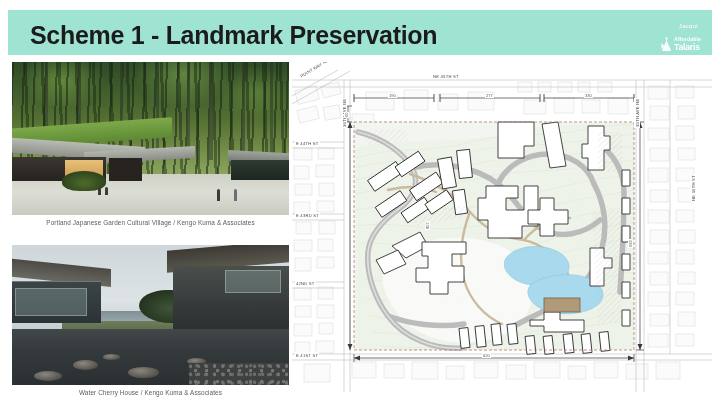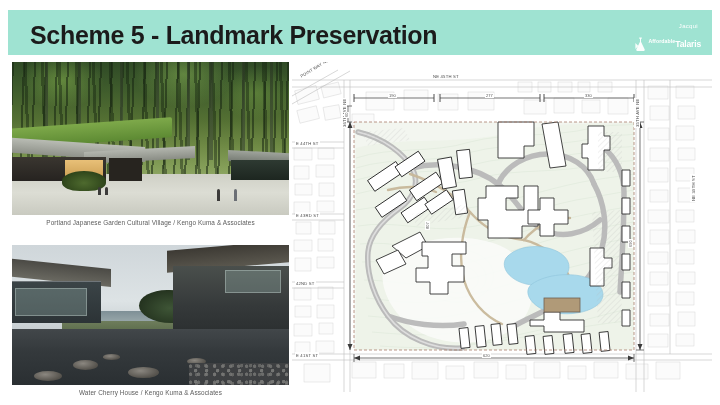--- a/index.html
+++ b/index.html
@@ -49,21 +49,21 @@
     gap: 2px;
   }
   .brand-mark {
     width: 11px; height: 14px;
     position: relative;
     flex: none;
   }
   .brand-mark svg { display: block; }
   .brand-words {
     display: flex;
-    flex-direction: row;
+    flex-direction: column;
     line-height: 1;
   }
   .brand-line1 {
     font-size: 5.2px;
     color: #ffffff;
     font-weight: bold;
     letter-spacing: 0.1px;
   }
   .brand-line2 {
     font-size: 8.6px;
@@ -302,21 +302,21 @@
           <path d="M0.4 6.0 l3.0 3.0 l-3.0 3.0 z" fill="#ffffff" opacity="0.9"></path>
         </svg>
       </span>
       <span class="brand-words">
         <span class="brand-line1">Affordable</span>
         <span class="brand-line2">Talaris</span>
       </span>
     </div>
   </div>
 
-  <div class="slide-title">Scheme 5 - Landmark Preservation</div>
+  <div class="slide-title">Scheme 1 - Landmark Preservation</div>
 
   <div class="photo-block photo-1">
     <div class="photo-frame">
       <div class="p1-sky"></div>
       <div class="p1-trees"></div>
       <div class="p1-trunk" style="left:12%"></div>
       <div class="p1-trunk" style="left:24%"></div>
       <div class="p1-trunk" style="left:39%"></div>
       <div class="p1-trunk" style="left:52%"></div>
       <div class="p1-trunk" style="left:63%"></div>

